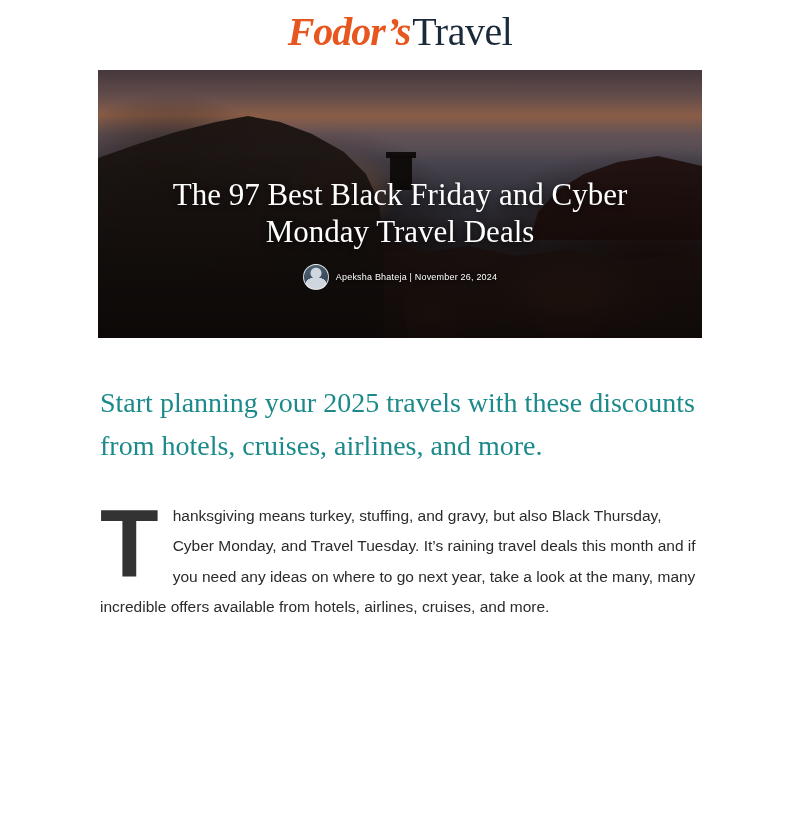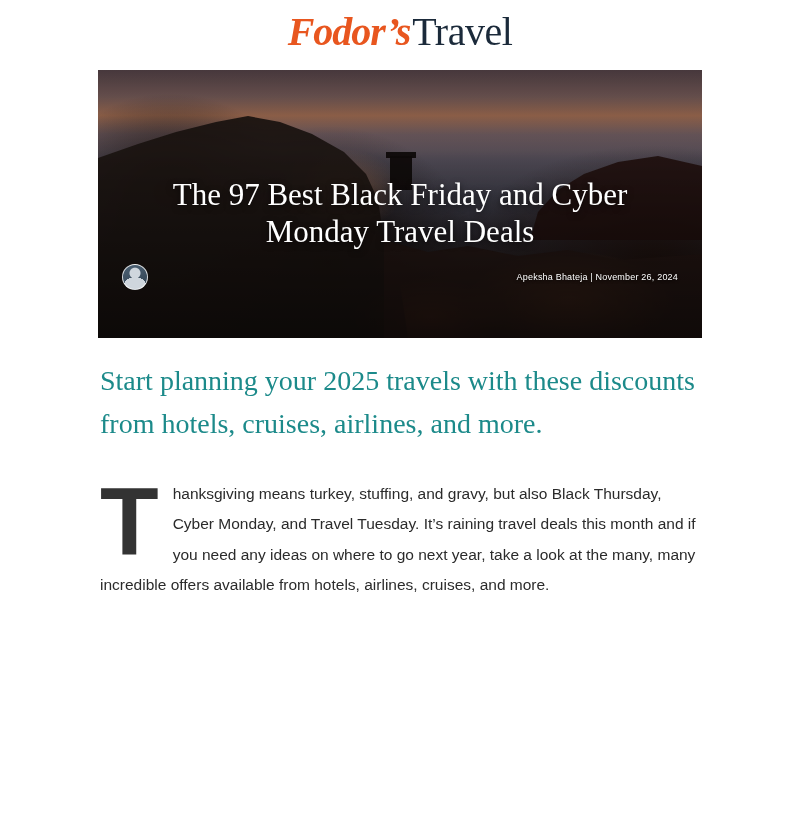--- a/index.html
+++ b/index.html
@@ -105,21 +105,21 @@
     line-height: 1.18;
     color: #ffffff;
     text-shadow: 0 2px 6px rgba(0,0,0,0.65);
     margin: 0;
     font-weight: normal;
   }
   .byline {
     margin-top: 14px;
     display: flex;
     align-items: center;
-    justify-content: space-between;
+    justify-content: center;
     gap: 7px;
   }
   .avatar {
     width: 24px;
     height: 24px;
     border-radius: 50%;
     border: 1px solid rgba(255,255,255,0.8);
     background:
       radial-gradient(circle at 50% 34%, #cfd6dd 0 5px, rgba(207,214,221,0) 6px),
       radial-gradient(ellipse 11px 8px at 50% 84%, #cfd6dd 0 100%, rgba(207,214,221,0) 100%),
@@ -130,21 +130,21 @@
     font-family: "Liberation Sans", sans-serif;
     font-size: 9px;
     color: #ffffff;
     text-shadow: 0 1px 3px rgba(0,0,0,0.8);
     letter-spacing: 0.2px;
   }
 
   
   .deck {
     width: 600px;
-    margin: 22px auto 0 auto;
+    margin: 44px auto 0 auto;
     font-family: "Liberation Serif", serif;
     font-size: 28px;
     line-height: 1.52;
     color: #1C8A8A;
     font-weight: normal;
   }
 
   
   .body-copy {
     width: 600px;

